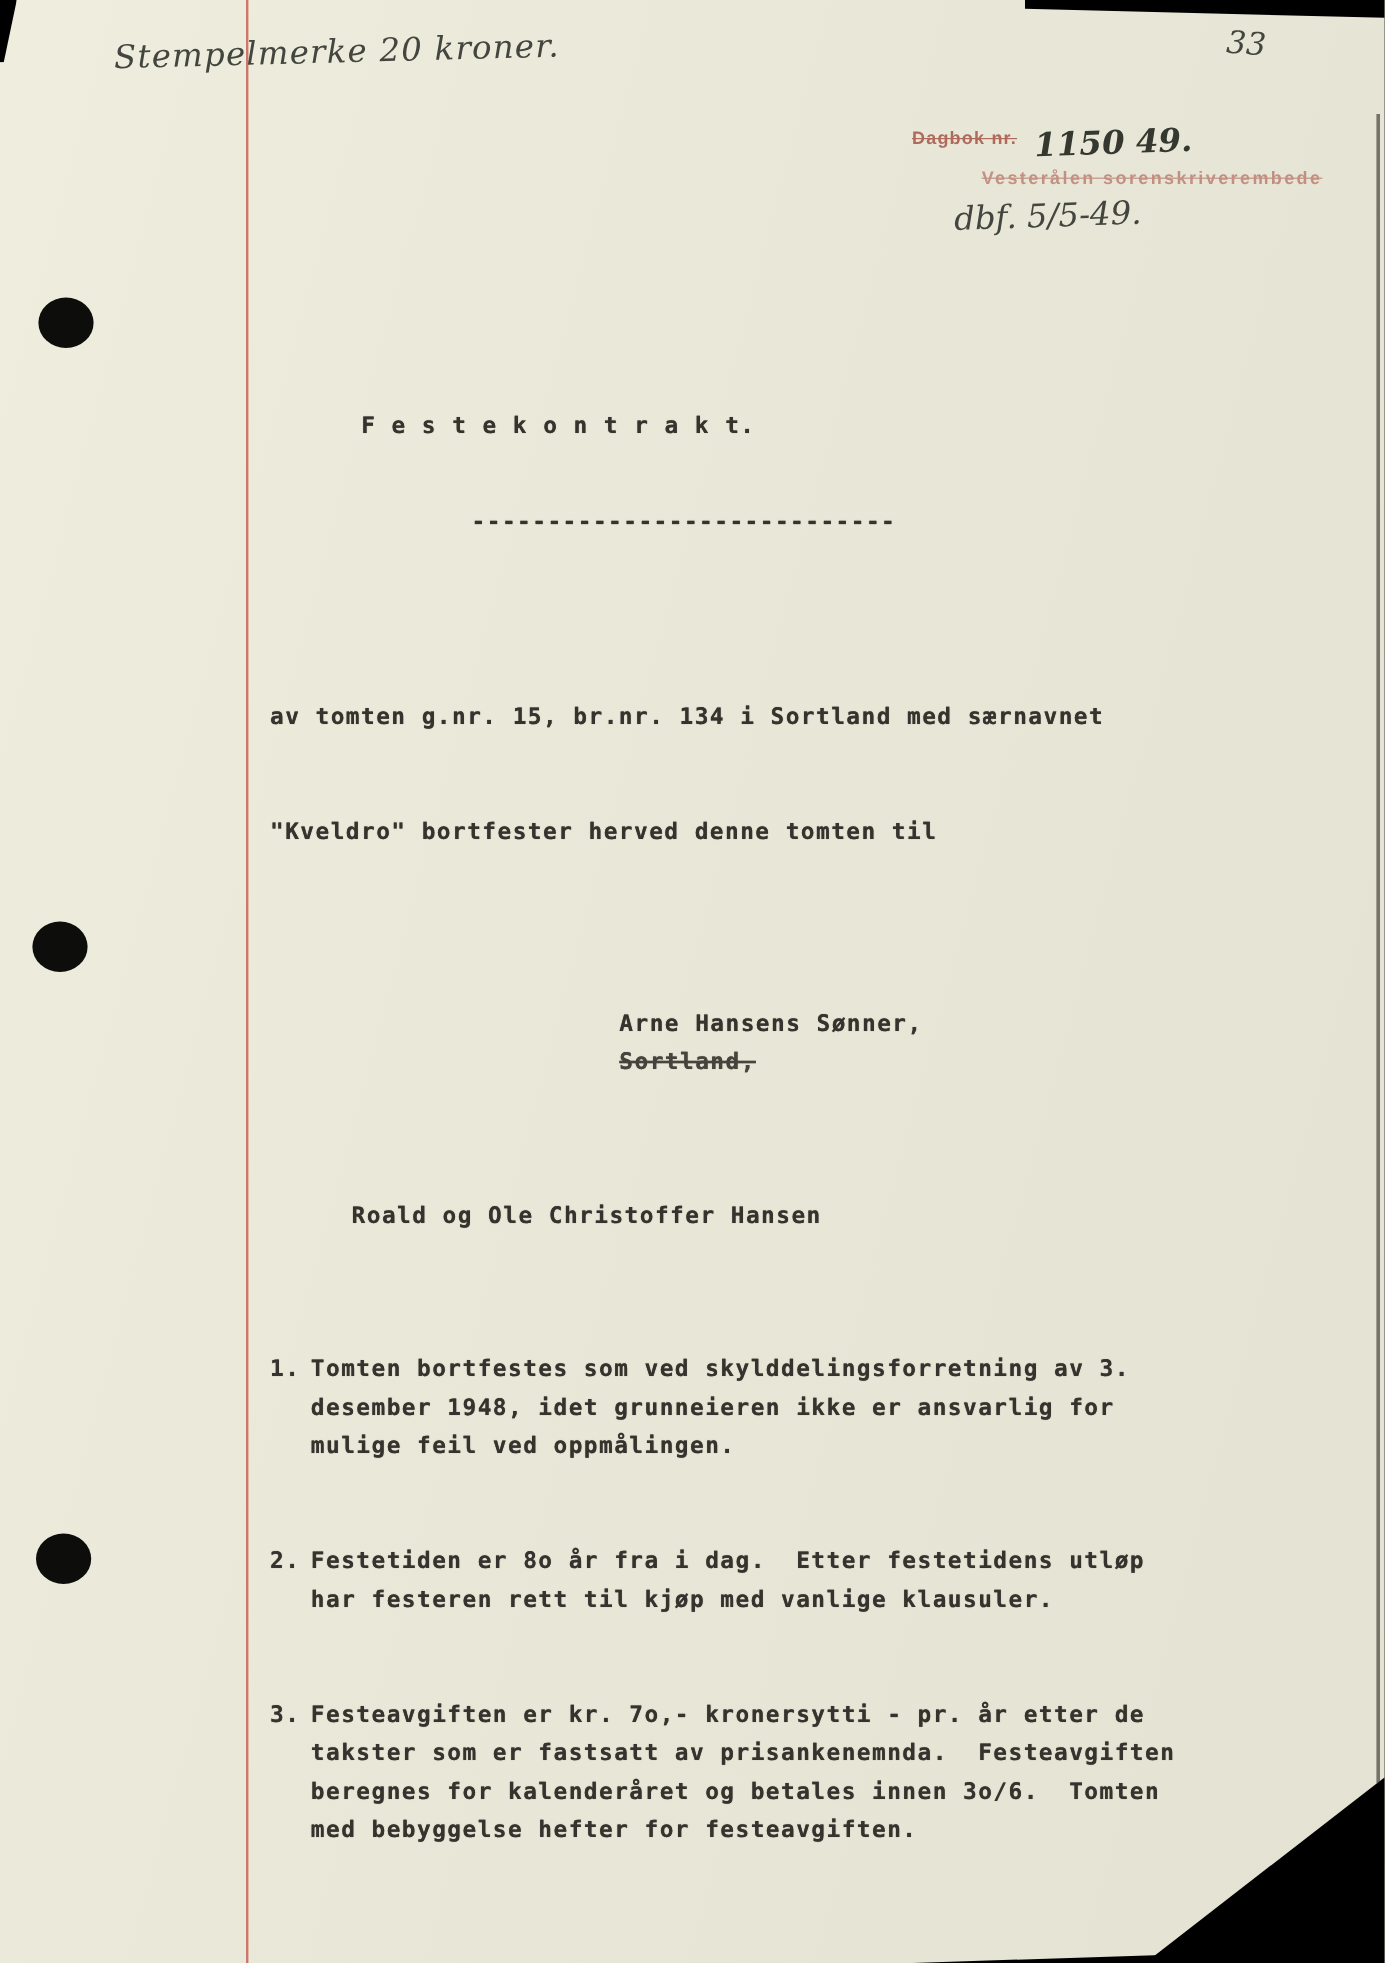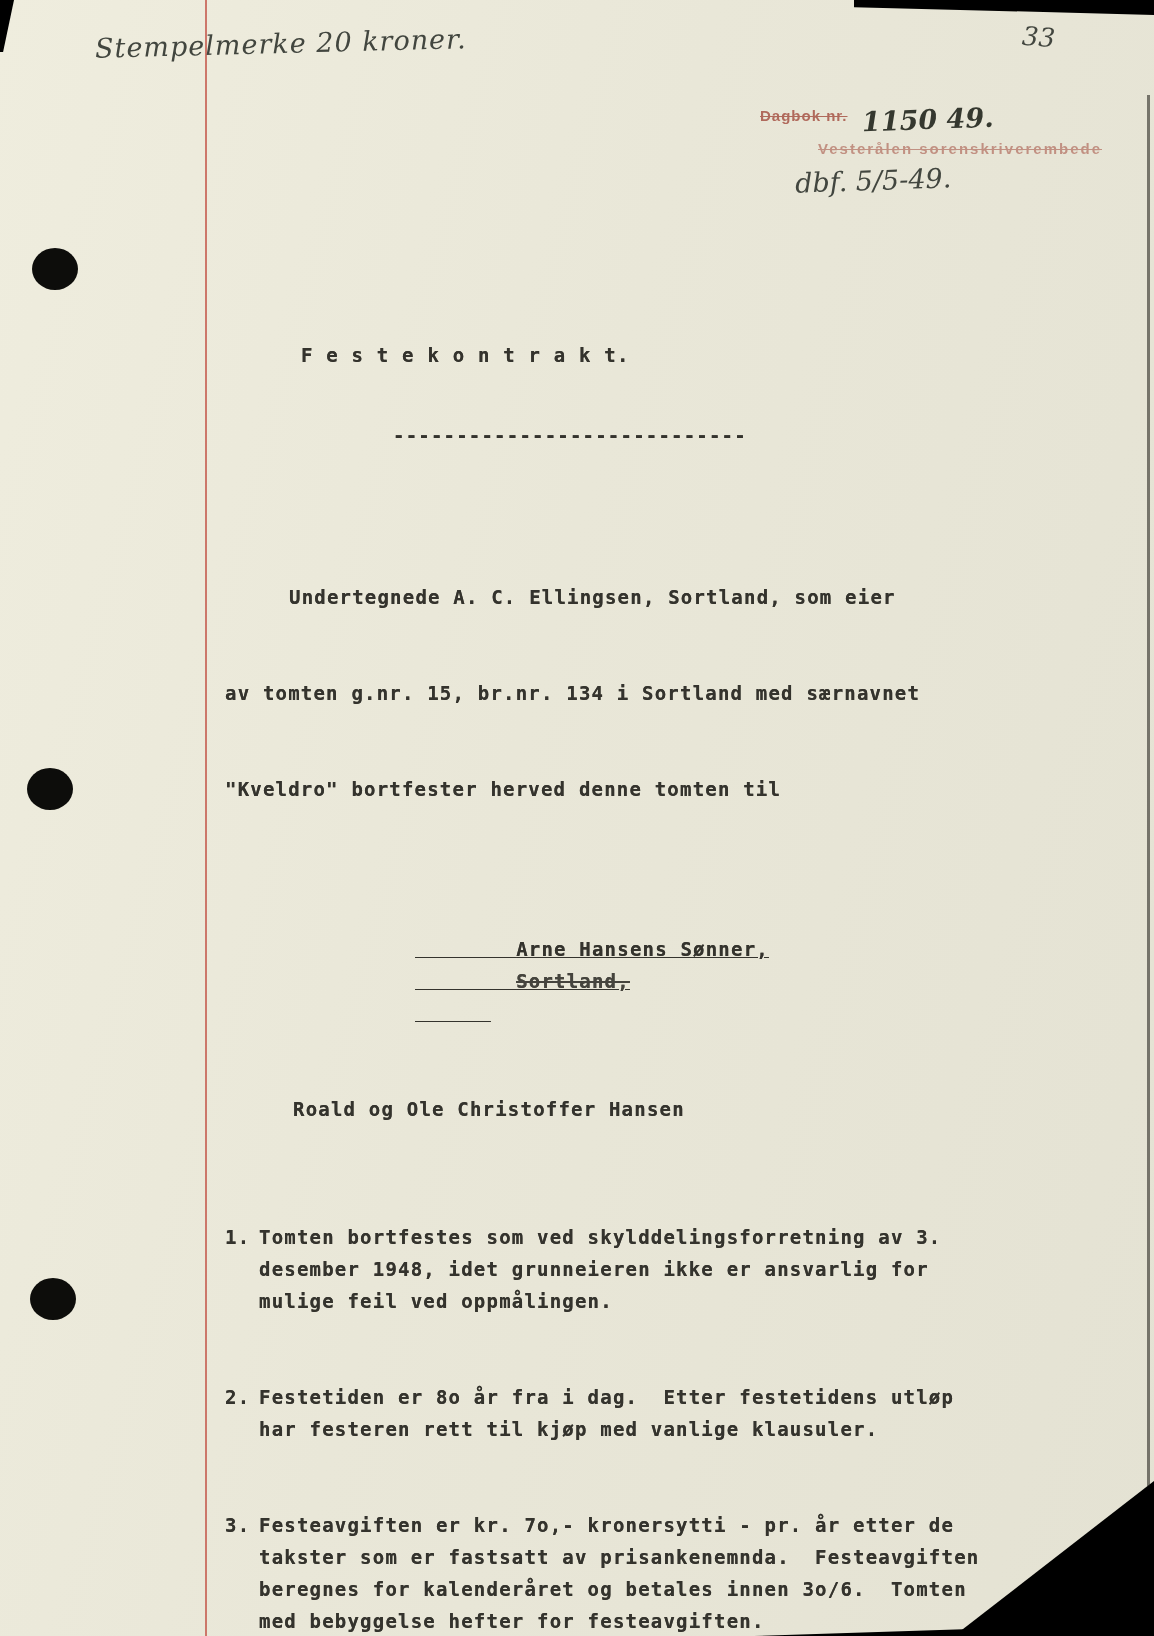--- a/index.html
+++ b/index.html
@@ -83,21 +83,21 @@
     width: 768px;
   }
   .title { margin-left: 76px; }
   .title-underline {
     margin-left: 168px;
     line-height: 12px;
     margin-top: -6px;
     margin-bottom: 44px;
   }
   .intro-line1 { padding-left: 64px; }
-  .lessee1 { margin-left: 190px; text-decoration: underline; }
+  .lessee1 { margin-left: 190px; }
   .struck {
     text-decoration: line-through;
     text-decoration-thickness: 2px;
     color: #45443d;
   }
   .lessee2 { margin-left: 68px; }
   .terms-heading { margin-left: 268px; margin-top: -12px; }
   .item { display: flex; }
   .item .num { width: 34px; flex: none; }
   .item .text { flex: 1; }
@@ -191,21 +191,20 @@
       <span class="hw number">1150  49.</span>
     </div>
     <div class="stamp-red office-stamp">Vesterålen sorenskriverembede</div>
     <div class="hw journal-note">dbf. 5/5-49.</div>
 
     <div class="content typed">
 
       <div class="title">F e s t e k o n t r a k t.</div>
       <div class="title-underline">----------------------------</div>
 
-      <div class="intro-line1">Undertegnede A. C. Ellingsen, Sortland, som eier</div>
       <div>av tomten g.nr. 15, br.nr. 134 i Sortland med særnavnet</div>
       <div>"Kveldro" bortfester herved denne tomten til</div>
 
       <div class="lessee1">
         <span>Arne Hansens Sønner,</span>
         <span class="struck">Sortland,</span>
       </div>
       <div class="lessee2">Roald og Ole Christoffer Hansen</div>
 
       <div class="item">

